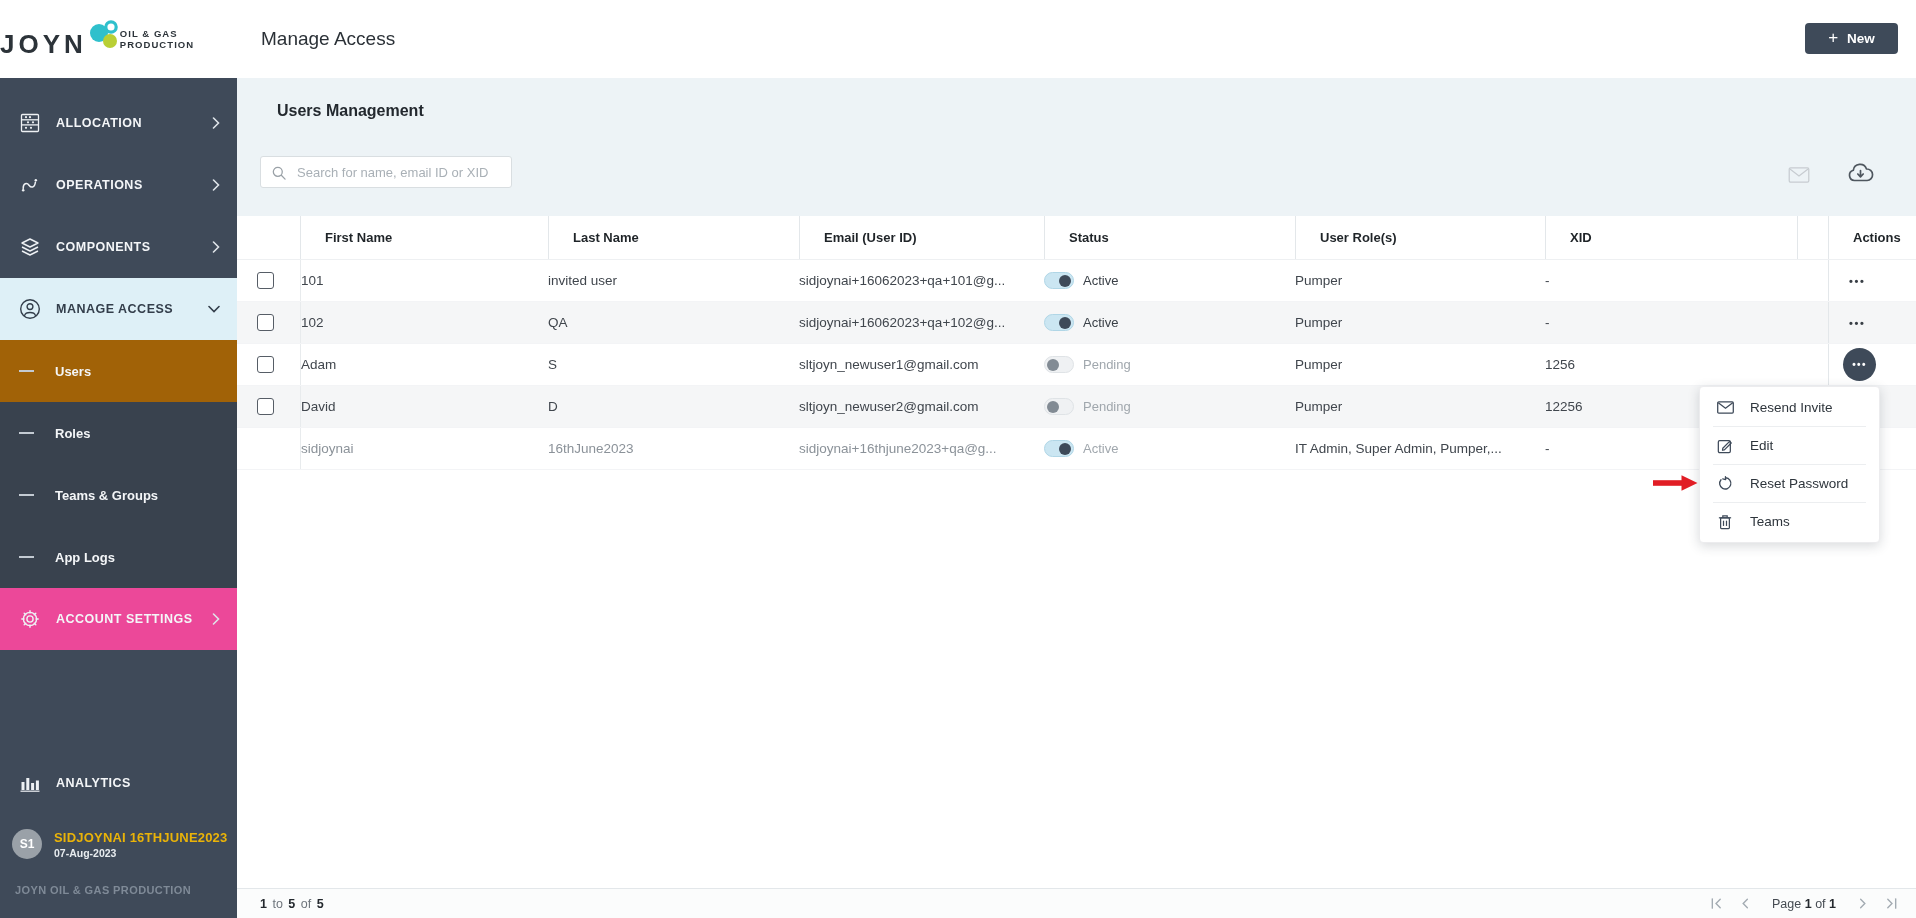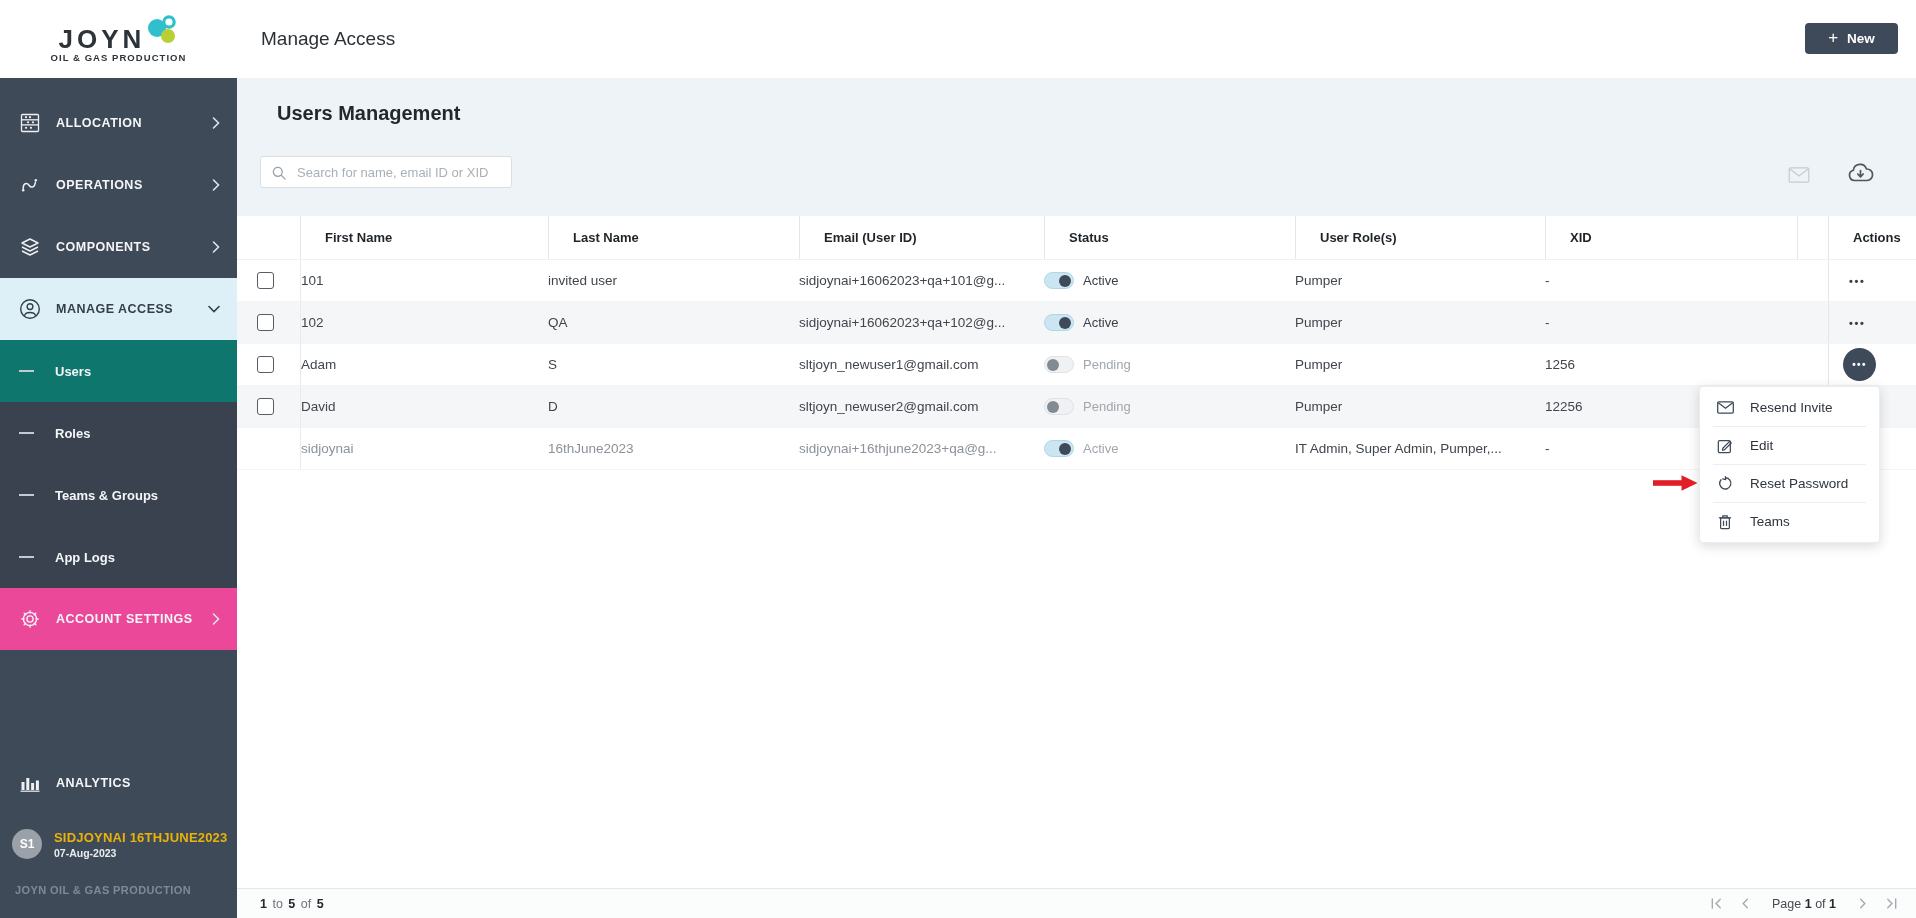--- a/index.html
+++ b/index.html
@@ -1,56 +1,56 @@
 <!DOCTYPE html>
 <html><head>
 <meta charset="utf-8">
 <style>
 *{margin:0;padding:0;box-sizing:border-box}
 html,body{width:1916px;height:918px;overflow:hidden;font-family:"Liberation Sans",sans-serif;background:#edf3f6;color:#40464d}
 svg{display:block}
 
 
 .sidebar{position:absolute;left:0;top:0;width:237px;height:918px;background:#3f4a59;color:#fff;z-index:5}
-.logo-block{height:78px;background:#fff;display:flex;flex-direction:column;align-items:center;justify-content:center}
+.logo-block{height:78px;background:#fff;display:flex;flex-direction:row;align-items:center;justify-content:center}
 .logo-row{position:relative;display:flex;align-items:flex-start}
 .logo-text{font-size:26px;font-weight:bold;letter-spacing:4px;color:#2c3339;line-height:1;margin-top:10px}
 .logo-dots{margin-left:1px;margin-top:-2px}
 .logo-tag{font-size:9.5px;font-weight:bold;letter-spacing:1.05px;color:#2c3339;margin-top:0}
 nav{padding-top:14px}
 .nav-item{height:62px;display:flex;align-items:center;padding:0 17px 0 19px;cursor:pointer}
 .nav-item .nav-icon{width:22px;display:flex;justify-content:center;color:#eef1f4}
 .nav-item .nav-label{flex:1;margin-left:15px;font-size:12.5px;font-weight:bold;letter-spacing:.5px;color:#f4f6f8}
 .nav-item .nav-chevron{color:#dfe4e9;display:flex}
 .nav-item.active-parent{background:#def0f7}
 .nav-item.active-parent .nav-icon,
 .nav-item.active-parent .nav-label,
 .nav-item.active-parent .nav-chevron{color:#333e4b}
 .submenu{background:#39424e}
 .sub-item{height:62px;display:flex;align-items:center;padding-left:19px;cursor:pointer}
 .sub-item .dash{width:15px;height:2px;background:#c3cad2;margin-right:21px}
 .sub-item .sub-label{font-size:13px;font-weight:bold;color:#f4f6f8}
-.sub-item.active{background:#0f766e}
+.sub-item.active{background:#a16207}
 .nav-item.settings{background:#ec4899}
 .nav-item.analytics{position:absolute;top:752px;left:0;width:237px}
 .user-block{position:absolute;top:829px;left:12px;display:flex;align-items:flex-start}
 .avatar{width:30px;height:30px;border-radius:50%;background:#9aa1a8;color:#fff;font-size:12px;font-weight:bold;display:flex;align-items:center;justify-content:center;flex:none}
 .user-meta{margin-left:12px;margin-top:1px}
 .user-name{font-size:13px;font-weight:bold;color:#eab308;letter-spacing:.2px;white-space:nowrap}
 .user-date{font-size:10.5px;font-weight:bold;color:#e8ecef;margin-top:2px}
 .side-footer{position:absolute;top:884px;left:15px;font-size:11px;font-weight:bold;letter-spacing:.4px;color:#7f8a97;white-space:nowrap}
 
 
 .main{position:absolute;left:237px;top:0;width:1679px;height:918px}
 .topbar{position:relative;height:78px;background:#fff}
 .page-title{position:absolute;left:24px;top:0;height:78px;display:flex;align-items:center;font-size:19px;font-weight:500;color:#2b3137}
 .new-btn{position:absolute;right:18px;top:23px;width:93px;height:31px;background:#3e4a59;border:none;border-radius:4px;color:#fff;display:flex;align-items:center;justify-content:center;font-size:13.5px;font-weight:bold;font-family:inherit;cursor:pointer}
 .new-btn .plus{font-size:17px;font-weight:normal;margin-right:9px;margin-top:-2px}
 .content{position:absolute;left:0;top:78px;right:0;bottom:0;background:#edf3f6}
-.section-title{position:absolute;left:40px;top:24px;font-size:20px;font-weight:bold;color:#23282e}
+.section-title{position:absolute;left:40px;top:24px;font-size:16px;font-weight:bold;color:#23282e}
 .search-box{position:absolute;left:23px;top:78px;width:252px;height:32px;background:#fff;border:1px solid #d9dee1;border-radius:3px}
 .search-box .search-ic{position:absolute;left:10px;top:8px;color:#9aa1a7}
 .search-box input{position:absolute;left:0;top:0;width:100%;height:100%;border:none;outline:none;background:transparent;padding-left:36px;font-size:13px;font-family:inherit;color:#444}
 .search-box input::placeholder{color:#a9b0b6}
 .icon-btn{position:absolute;background:none;border:none;cursor:pointer;padding:0}
 .mail-btn{left:1551px;top:89px;color:#c7ccd1}
 .cloud-btn{left:1610px;top:84px;color:#4e565e}
 
 
 .panel{position:absolute;left:0;top:138px;right:0;bottom:0;background:#fff}

